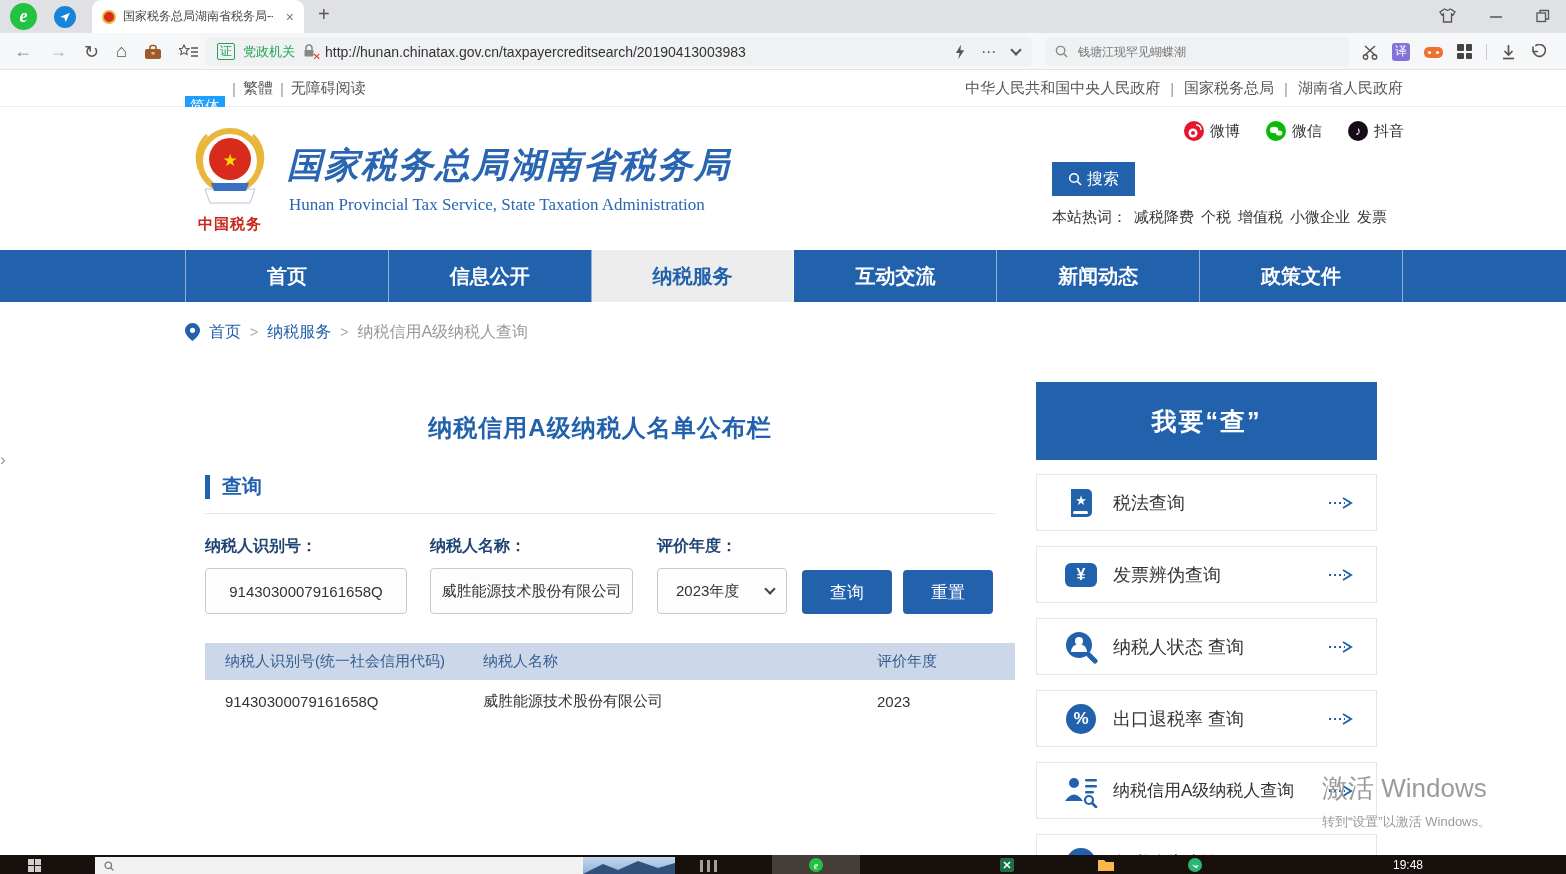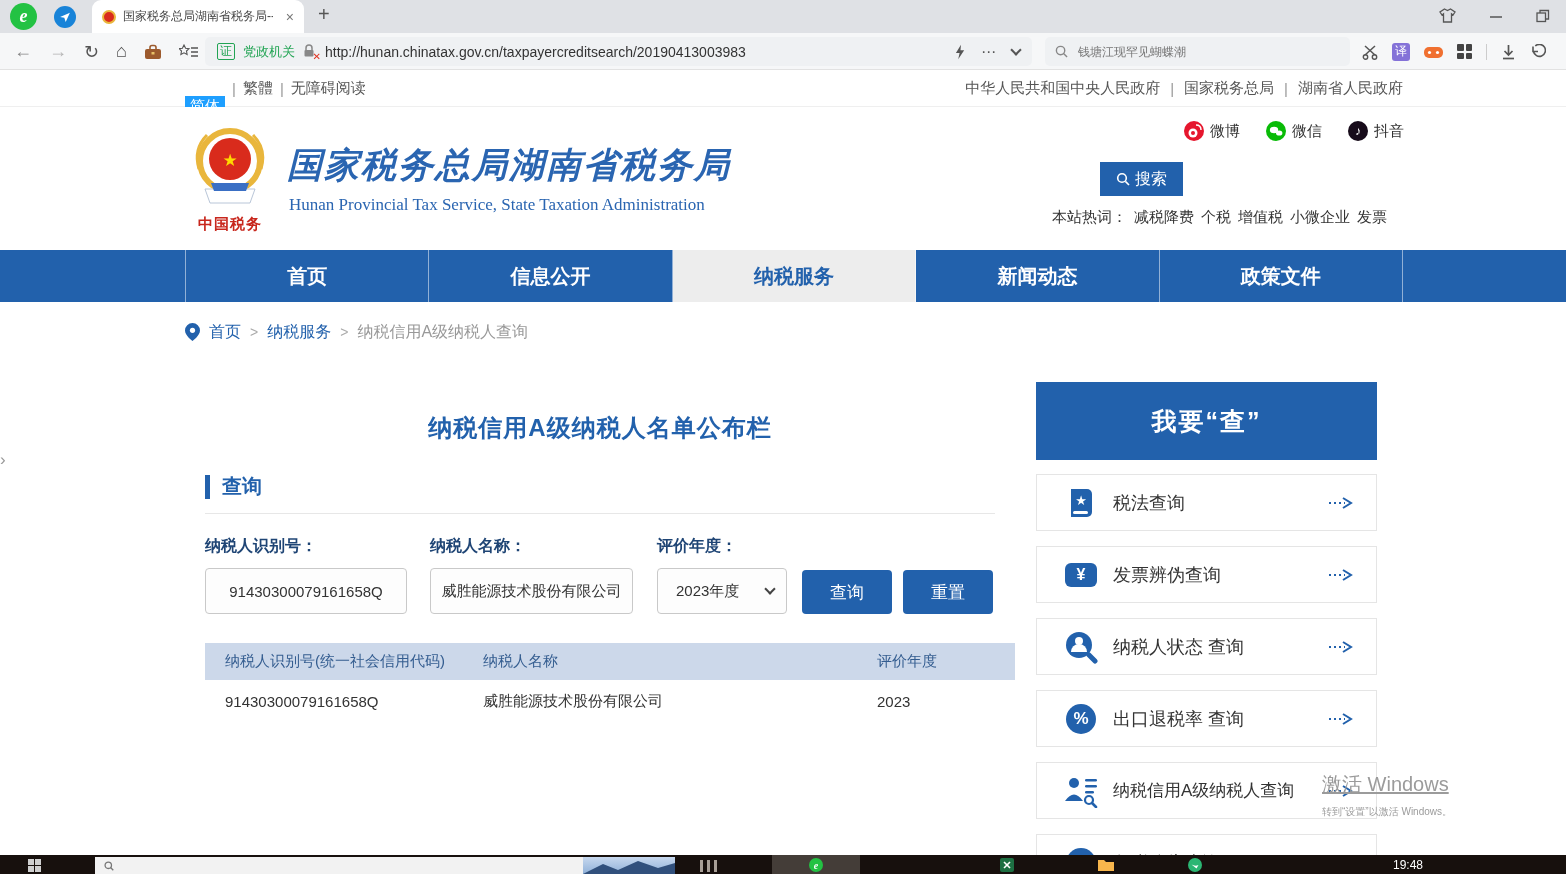--- a/index.html
+++ b/index.html
@@ -61,21 +61,21 @@
   .site-sub{position:absolute;left:289px;top:88px;font:17px "Liberation Serif",serif;color:#2a65b1;}
   .social{position:absolute;left:1052px;top:14px;width:352px;display:flex;justify-content:flex-end;gap:26px;align-items:center;font-size:15px;color:#333;}
   .social .soc{display:flex;align-items:center;gap:6px;}
   .douyin-c{width:20px;height:20px;border-radius:50%;background:#170b1a;color:#fff;font-size:12px;
     display:flex;align-items:center;justify-content:center;}
   .hsearch{position:absolute;left:1052px;top:55px;display:flex;}
   .hsearch input{width:270px;height:34px;border:1px solid #c9c9c9;border-right:none;padding:0 10px;font-size:15px;
     color:#333;outline:none;font-family:inherit;}
   .hsearch input::placeholder{color:#999;}
   .hsearch button{width:83px;height:34px;background:#2261ac;color:#fff;border:none;font-size:16px;
-    display:flex;align-items:center;justify-content:center;gap:5px;font-family:inherit;margin-left:48px;}
+    display:flex;align-items:center;justify-content:center;gap:5px;font-family:inherit;}
   .hotwords{position:absolute;left:1052px;top:101px;font-size:15px;color:#333;white-space:nowrap;}
   .hotwords span{margin-right:7px;}
   
   .nav{position:absolute;left:0;top:250px;width:1566px;height:52px;background:#2261ac;}
   .nav-in{position:absolute;left:185px;top:0;width:1218px;height:52px;display:flex;}
   .nav-item{flex:1;display:flex;align-items:center;justify-content:center;color:#fff;font-size:20px;font-weight:bold;
     border-right:1px solid rgba(255,255,255,.5);cursor:pointer;}
   .nav-item:first-child{border-left:1px solid rgba(255,255,255,.5);}
   .nav-item.active{background:#ededed;color:#2261ac;}
   
@@ -115,22 +115,22 @@
     display:flex;align-items:center;padding:0 18px 0 26px;cursor:pointer;}
   .sb-ic{width:36px;height:36px;margin-right:14px;display:flex;align-items:center;justify-content:center;flex:none;}
   .ic-round{width:30px;height:30px;border-radius:50%;background:#2261ac;color:#fff;font-size:17px;font-weight:bold;
     display:flex;align-items:center;justify-content:center;}
   .ic-rect{width:32px;height:24px;border-radius:6px;background:#2261ac;color:#fff;font-size:16px;font-weight:bold;
     display:flex;align-items:center;justify-content:center;}
   .sb-label{flex:1;font-size:18px;color:#333;white-space:nowrap;}
   .sb-label.tight{font-size:17px;}
   
   .watermark{position:absolute;left:1322px;top:771px;z-index:60;color:#9b9b9b;pointer-events:none;}
-  .wm1{font-size:20px;text-decoration:underline;}
-  .wm2{font-size:10px;margin-top:7px;}
+  .wm1{font-size:26px;}
+  .wm2{font-size:13px;margin-top:7px;}
   
   .taskbar{position:absolute;left:0;top:855px;width:1566px;height:19px;background:#17100d;z-index:100;}
   .tb-start{position:absolute;left:28px;top:4px;width:13px;height:13px;display:grid;grid-template-columns:1fr 1fr;gap:1px;}
   .tb-start i{background:#cfcfcf;}
   .tb-search{position:absolute;left:95px;top:2px;width:580px;height:17px;background:#f2f2f2;display:flex;align-items:center;padding-left:9px;}
   .tb-img{position:absolute;right:0;top:0;}
   .tb-bars{position:absolute;left:700px;top:5px;display:flex;gap:4px;}
   .tb-bars i{width:3px;height:12px;background:#a79e96;}
   .tb-tile{position:absolute;left:772px;top:0;width:88px;height:19px;background:#443d38;display:flex;align-items:flex-start;justify-content:center;}
   .tb-tile .mini360{width:14px;height:14px;border-radius:50%;background:#23c243;color:#fff;
@@ -312,20 +312,21 @@
     <div class="hotwords">
       <span>本站热词：</span><span>减税降费</span><span>个税</span><span>增值税</span><span>小微企业</span><span>发票</span>
     </div>
   </div>
 
   <div class="nav">
     <div class="nav-in">
       <div class="nav-item">首页</div>
       <div class="nav-item">信息公开</div>
       <div class="nav-item active">纳税服务</div>
+      <div class="nav-item">互动交流</div>
       <div class="nav-item">新闻动态</div>
       <div class="nav-item">政策文件</div>
     </div>
   </div>
 
   <div class="crumb">
     <svg width="15" height="18" viewBox="0 0 15 18">
         <path d="M7.5 0 a7.5 7.5 0 0 1 7.5 7.5 c0 5 -7.5 10.5 -7.5 10.5 S0 12.5 0 7.5 A7.5 7.5 0 0 1 7.5 0 Z" fill="#2261ac"></path>
         <circle cx="7.5" cy="7.3" r="2.6" fill="#fff"></circle>
       </svg>

